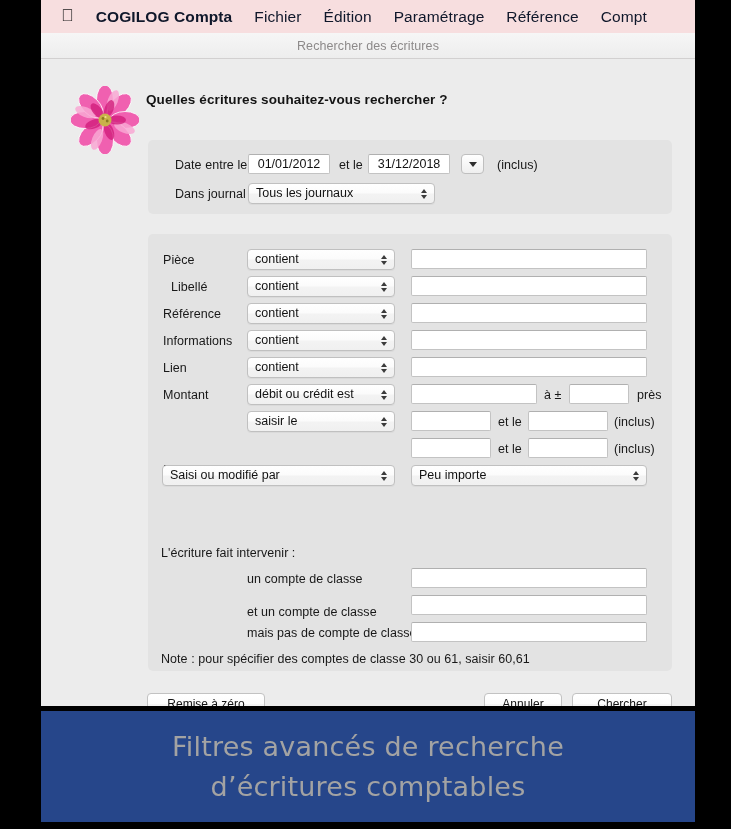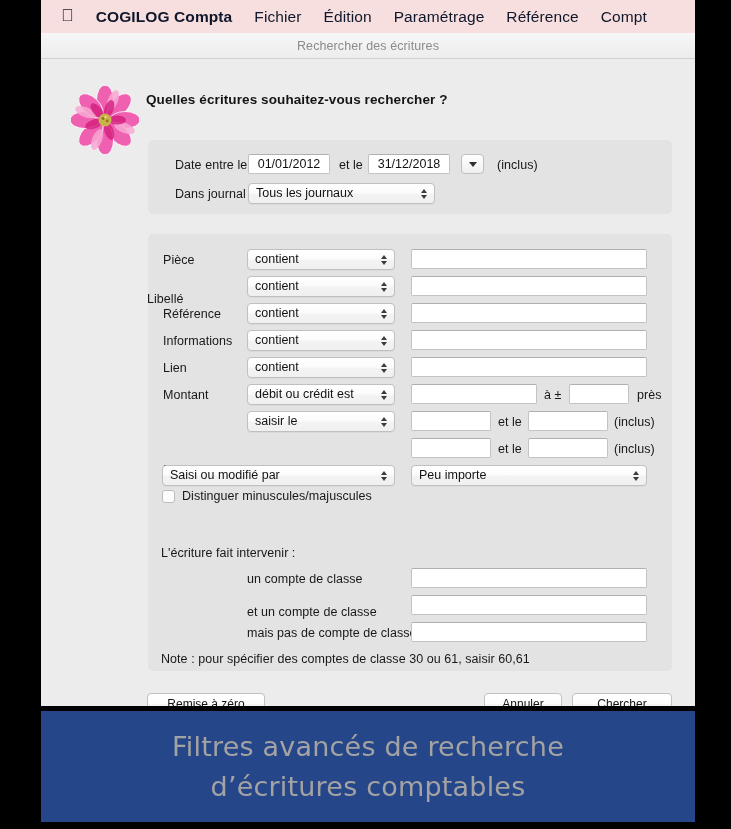--- a/index.html
+++ b/index.html
@@ -335,21 +335,21 @@
       <div class="lbl" style="left:122px; top:194px;">Pièce</div>
       <div class="pop" style="left:206px; top:190px; width:148px;">
         <span>contient</span>
         <span class="chev">
             <i class="up"></i>
             <i class="down"></i>
           </span>
       </div>
       <div class="tf" style="left:370px; top:190px; width:236px;"></div>
 
-      <div class="lbl" style="left:106px; top:221px;margin-top:12px;">Libellé</div>
+      <div class="lbl" style="left:130px; top:221px;">Libellé</div>
       <div class="pop" style="left:206px; top:217px; width:148px;">
         <span>contient</span>
         <span class="chev">
             <i class="up"></i>
             <i class="down"></i>
           </span>
       </div>
       <div class="tf" style="left:370px; top:217px; width:236px;"></div>
 
       <div class="lbl" style="left:122px; top:248px;">Référence</div>
@@ -421,24 +421,20 @@
           </span>
       </div>
       <div class="pop" style="left:370px; top:406px; width:236px;">
         <span>Peu importe</span>
         <span class="chev">
             <i class="up"></i>
             <i class="down"></i>
           </span>
       </div>
 
-      <div class="cbrow" style="left:121px; top:430px;">
-        <span class="cbox"></span>
-        <span class="lbl" style="position:static;">Distinguer minuscules/majuscules</span>
-      </div>
 
       <div class="box" id="box-accts"></div>
 
       <div class="lbl" style="left:120px; top:487px;">L'écriture fait intervenir :</div>
 
       <div class="lbl" style="left:206px; top:513px;">un compte de classe</div>
       <div class="tf" style="left:370px; top:509px; width:236px;"></div>
 
       <div class="lbl" style="left:206px; top:514px;margin-top:32px;">et un compte de classe</div>
       <div class="tf" style="left:370px; top:536px; width:236px;"></div>

